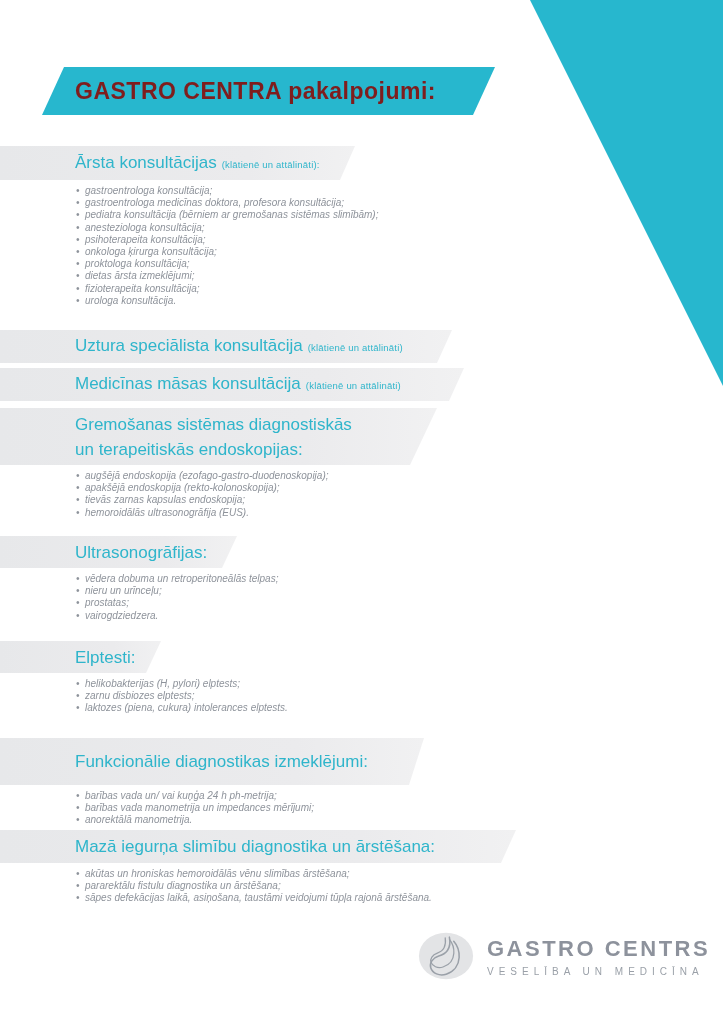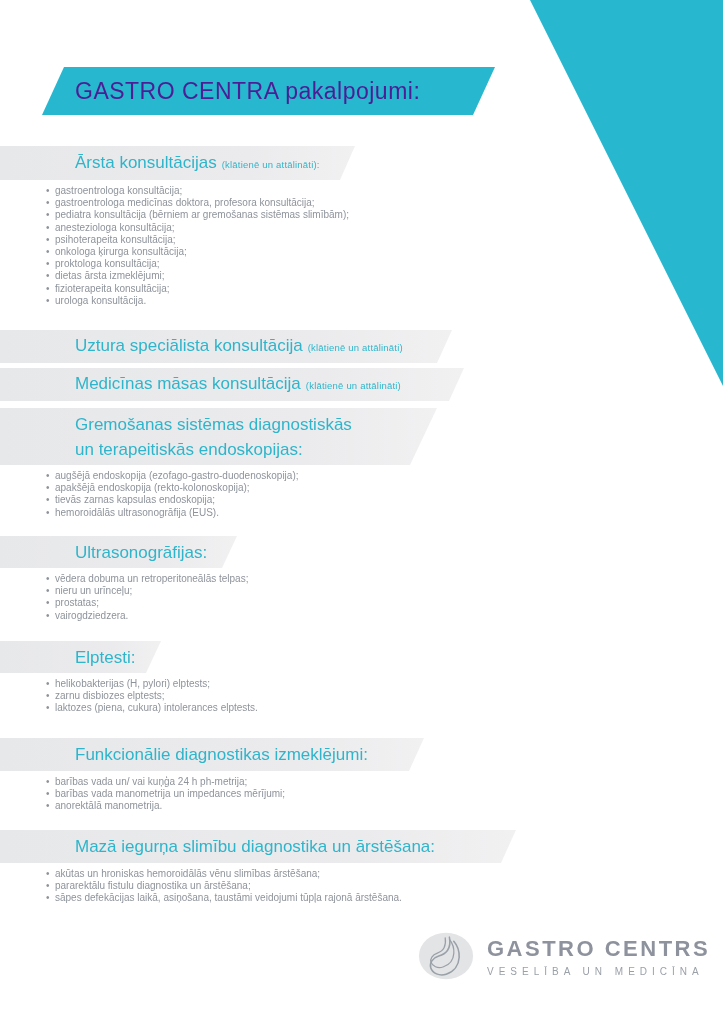--- a/index.html
+++ b/index.html
@@ -17,40 +17,40 @@
   }
 
   
   .title-banner {
     position:absolute; top:67px; left:42px; width:453px; height:48px;
     background:#27b7ce;
     clip-path:polygon(22px 0, 100% 0, calc(100% - 22px) 100%, 0 100%);
     display:flex; align-items:center;
   }
   .title-banner h1 {
-    margin:0; padding-left:33px; font-size:23px; font-weight:400;
-    letter-spacing:0.5px; color:#4c1d95; white-space:nowrap;text-align:center;
+    margin:0; padding-left:33px; font-size:23px; font-weight:700;
+    letter-spacing:0.5px; color:#7f1d1d; white-space:nowrap;text-align:center;
   }
 
   
   .sec { position:absolute; left:0; }
   .banner {
     background:linear-gradient(90deg,#e7e8ea 0%,#ebebed 70%,#f1f1f2 100%);
     clip-path:polygon(0 0, 100% 0, calc(100% - var(--cut,15px)) 100%, 0 100%);
     display:flex; align-items:center;
   }
   .banner h2 {
     margin:0; padding-left:75px; font-size:17px; font-weight:500;
     color:#2fb5cb; white-space:nowrap; line-height:25px;
   }
   .banner .note { font-size:9.5px; font-weight:400; margin-left:5px; letter-spacing:0.2px; }
   .banner .hline { display:block; }
 
   
-  ul.items { list-style:none; margin:5px 0 0 0; padding:0 0 0 46px; }
+  ul.items { list-style:none; margin:5px 0 0 0; padding:0 0 0 76px;font-style:italic; }
   ul.items li {
     position:relative; padding-left:9px; font-size:10px; line-height:12.2px;
     color:#8e939b; white-space:nowrap;
   }
   ul.items li::before { content:"\2022"; position:absolute; left:0; top:0; color:#8e939b; }
 
   
   .logo { position:absolute; left:417px; top:930px; display:flex; align-items:center; }
   .logo-icon { width:58px; height:52px; flex:0 0 auto; }
   .logo-text { margin-left:12px; }
@@ -136,21 +136,21 @@
       <h2><span>Elptesti:</span></h2>
     </div>
     <ul class="items">
         <li>helikobakterijas (H, pylori) elptests;</li>
         <li>zarnu disbiozes elptests;</li>
         <li>laktozes (piena, cukura) intolerances elptests.</li>
       </ul>
   </section>
 
   <section class="sec" style="top:738px">
-    <div class="banner" style="width:424px;height:33px">
+    <div class="banner" style="width:424px;height:47px">
       <h2><span>Funkcionālie diagnostikas izmeklējumi:</span></h2>
     </div>
     <ul class="items">
         <li>barības vada un/ vai kuņģa 24 h ph-metrija;</li>
         <li>barības vada manometrija un impedances mērījumi;</li>
         <li>anorektālā manometrija.</li>
       </ul>
   </section>
 
   <section class="sec" style="top:830px">

